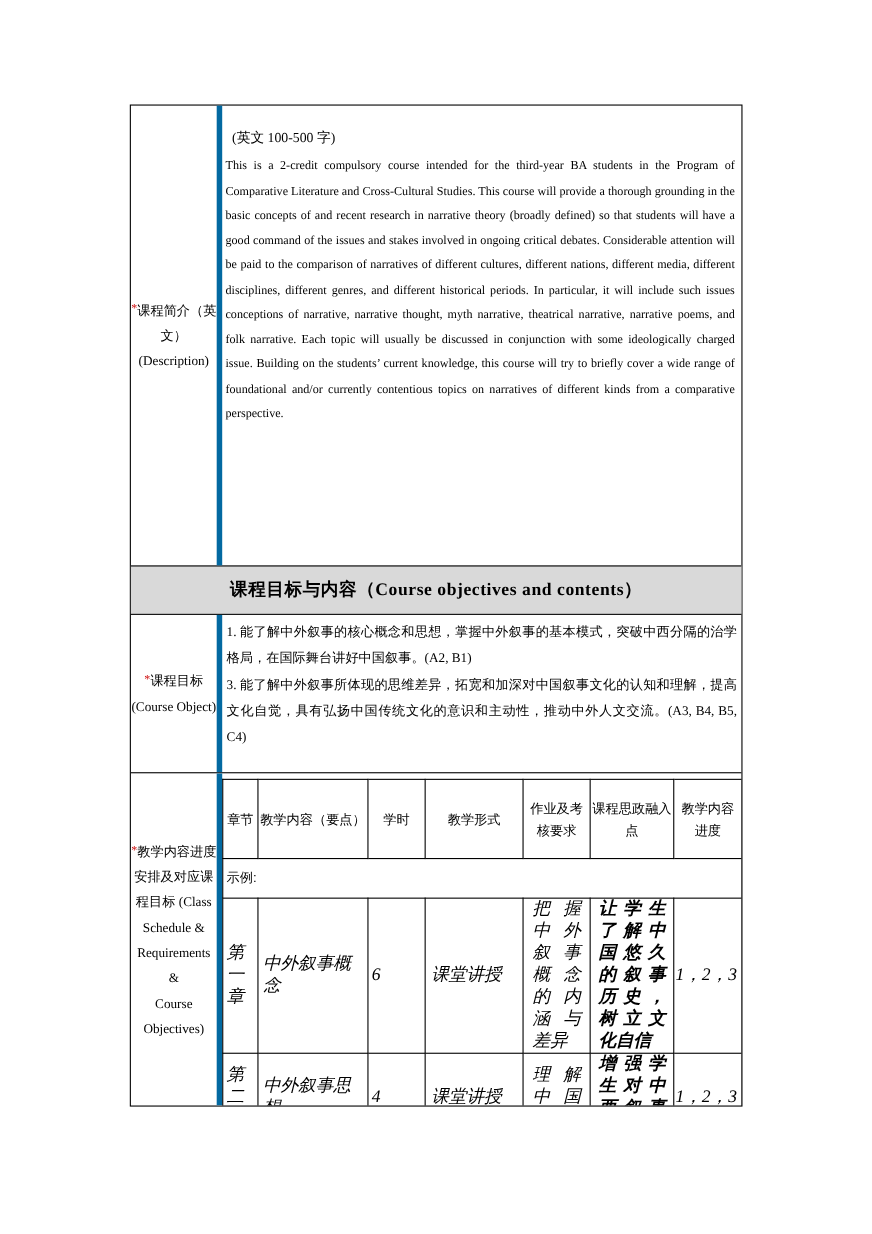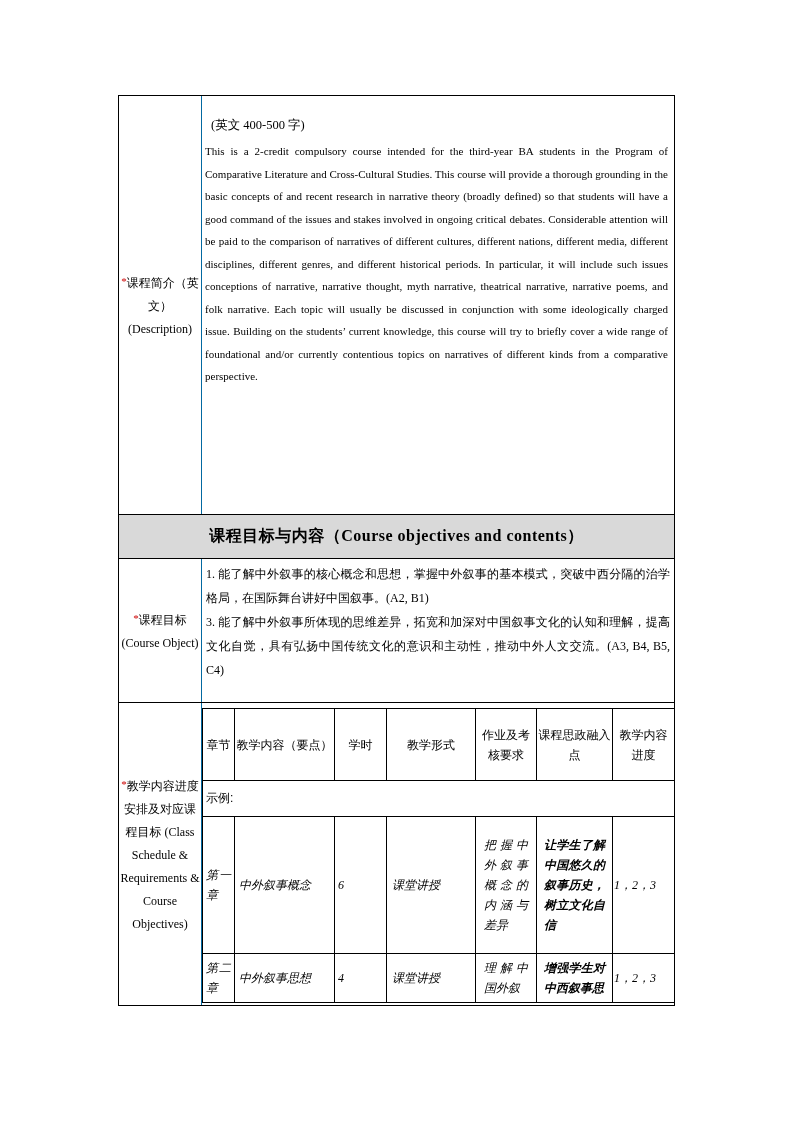--- a/index.html
+++ b/index.html
@@ -29,21 +29,21 @@
     display: flex; align-items: center; justify-content: center;
     font-size: 16px; font-weight: bold;
     letter-spacing: 0.5px;
   }
   .row-c { height: 144px; border-top: 1px solid #000; }
   .row-d { height: 303px; border-top: 1px solid #000; overflow: hidden; }
 
   .cell-label {
     width: 83px;
     box-sizing: border-box;
-    border-right: 1px solid #0369a1;
+    border-right: 5px solid #0369a1;
     display: flex; flex-direction: column; align-items: center; justify-content: center;
     text-align: center;
     font-size: 12px;
     line-height: 23px;
     flex-shrink: 0;
   }
   .label-text { white-space: pre-line; }
   .req {
     color: #cc0000;
     font-size: 11px;
@@ -99,21 +99,21 @@
     height: 36px;
     font-family: "Liberation Sans", "DejaVu Sans", sans-serif;
     font-size: 12px;
     text-align: left;
     vertical-align: middle;
     padding: 0 0 0 3px;
   }
   tr.data-row td {
     font-family: "Liberation Serif", "DejaVu Serif", serif;
     font-style: italic;
-    font-size: 12px;
+    font-size: 16px;
     line-height: 20px;
     vertical-align: middle;
   }
   tr.data-row-1 { height: 137px; }
   tr.data-row-2 { height: 49px; }
   td.c-chapter { padding: 0 3px; text-align: justify; }
   td.c-content { padding: 0 4px; text-align: left; }
   td.c-hours   { padding: 0 3px; text-align: left; }
   td.c-form    { padding: 0 5px; text-align: left; }
   td.c-assess  { padding: 0 8px; text-align: justify; }
@@ -128,21 +128,21 @@
 
     <div class="row row-a">
       <div class="cell-label">
         <div>
           <span class="req">*</span><span class="label-text">课程简介（英
 文）
 (Description)</span>
         </div>
       </div>
       <div class="desc-cell">
-        <div class="hint">(英文 400-500 字)</div>
+        <div class="hint">(英文 100-500 字)</div>
         <div class="paragraph">This is a 2-credit compulsory course intended for the third-year BA students in the Program of Comparative Literature and Cross-Cultural Studies. This course will provide a thorough grounding in the basic concepts of and recent research in narrative theory (broadly defined) so that students will have a good command of the issues and stakes involved in ongoing critical debates. Considerable attention will be paid to the comparison of narratives of different cultures, different nations, different media, different disciplines, different genres, and different historical periods. In particular, it will include such issues conceptions of narrative, narrative thought, myth narrative, theatrical narrative, narrative poems, and folk narrative. Each topic will usually be discussed in conjunction with some ideologically charged issue. Building on the students’ current knowledge, this course will try to briefly cover a wide range of foundational and/or currently contentious topics on narratives of different kinds from a comparative perspective.</div>
       </div>
     </div>
 
     <div class="row-b">
       <span>课程目标与内容（Course objectives and contents）</span>
     </div>
 
     <div class="row row-c">
       <div class="cell-label">

